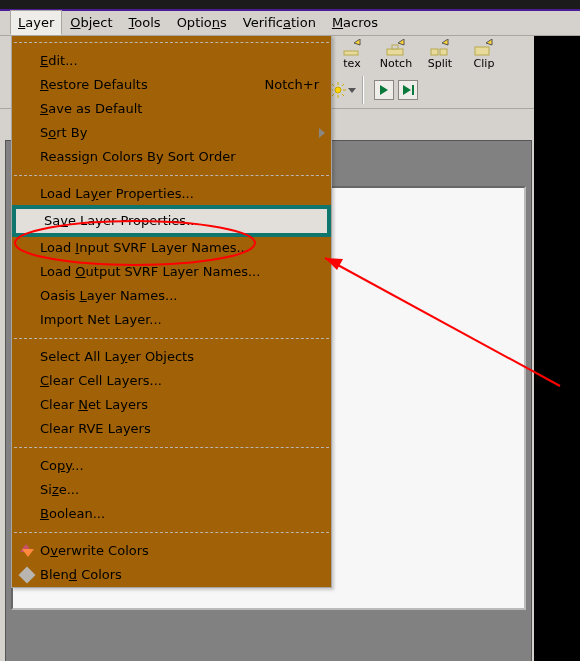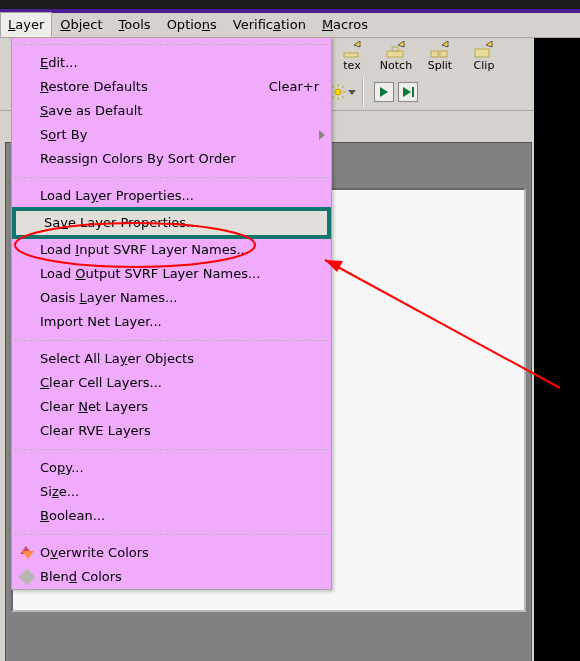--- a/index.html
+++ b/index.html
@@ -1,41 +1,41 @@
 <!DOCTYPE html>
 <html><head>
 <meta charset="utf-8">
 <style>
   html,body{margin:0;padding:0;width:580px;height:661px;overflow:hidden;
     font-family:"Bitstream Vera Sans","DejaVu Sans",Arial,sans-serif;
     font-size:13px;color:#000;}
   .titlebar{height:9px;background:#1b1b1b;}
-  .menubar{height:24px;background:#d5d2cd;border-top:4px solid #4c1d95;
-    border-bottom:1px solid #a9a6a1;display:flex;}
+  .menubar{height:24px;background:#d5d2cd;border-top:2px solid #4c1d95;
+    border-bottom:1px solid #a9a6a1;display:flex;padding-left:10px;}
   .menubar .menu{padding:4px 8px;line-height:16px;}
   .menubar .menu.open{background:#efede9;border:1px solid #a9a6a1;
     border-bottom:1px solid #efede9;margin-top:-1px;padding:4px 7px 5px 7px;
     position:relative;z-index:20;}
   .u{text-decoration:underline;}
   .stage{position:relative;height:628px;background:#d5d2cd;}
   
   .toolbar-row{position:absolute;left:0;right:0;height:36px;background:#d5d2cd;
     border-bottom:1px solid #a9a6a1;display:flex;align-items:center;}
   .toolbar-row.r1{top:0;}
   .toolbar-row.r2{top:36px;}
   .tool-btn{display:flex;flex-direction:column;align-items:center;width:44px;
     font-size:11px;color:#000;}
   .tool-btn svg{display:block;}
   .darkarea{position:absolute;left:5px;top:104px;width:525px;height:520px;
     background:#818181;border:1px solid #555;}
   .darkarea .pane{position:absolute;left:5px;right:5px;top:45px;height:420px;
     background:#f7f7f7;border:2px inset #bbb;}
   .rightedge{position:absolute;right:0;top:0;width:46px;height:628px;background:#000;}
   
-  .dropdown{position:absolute;left:11px;top:-1px;width:319px;background:#f0abfc;
+  .dropdown{position:absolute;left:11px;top:-1px;width:319px;background:#a16207;
     border:1px solid #a9a6a1;box-shadow:2px 2px 3px rgba(0,0,0,.2);z-index:10;}
   .sep{height:0;border-top:1px dashed #b9b6b1;margin:6px 2px;}
   .mi{display:flex;align-items:center;padding:3px 12px 3px 28px;position:relative;
     line-height:18px;}
   .mi.hl{background:#e2dfda;border:4px solid #0f766e;margin:-1px 0;}
   .mi .lab{flex:1;}
   .mi .accel{color:#000;font-size:13px;}
   .mi .submark{position:absolute;right:6px;top:7px;width:0;height:0;
     border-top:5px solid transparent;border-bottom:5px solid transparent;
     border-left:6px solid #8a8782;}
@@ -139,21 +139,21 @@
   </div>
   <div class="rightedge"></div>
 
   <div class="dropdown">
     <div class="sep"></div>
     <div class="mi">
         <span class="lab"><span class="u">E</span>dit...</span>
       </div>
     <div class="mi">
         <span class="lab"><span class="u">R</span>estore Defaults</span>
-        <span class="accel">Clear+r</span>
+        <span class="accel">Notch+r</span>
       </div>
     <div class="mi">
         <span class="lab"><span class="u">S</span>ave as Default</span>
       </div>
     <div class="mi">
         <span class="lab">S<span class="u">o</span>rt By</span>
         <span class="submark"></span>
       </div>
     <div class="mi">
         <span class="lab">Reassign Colors By Sort Order</span>

